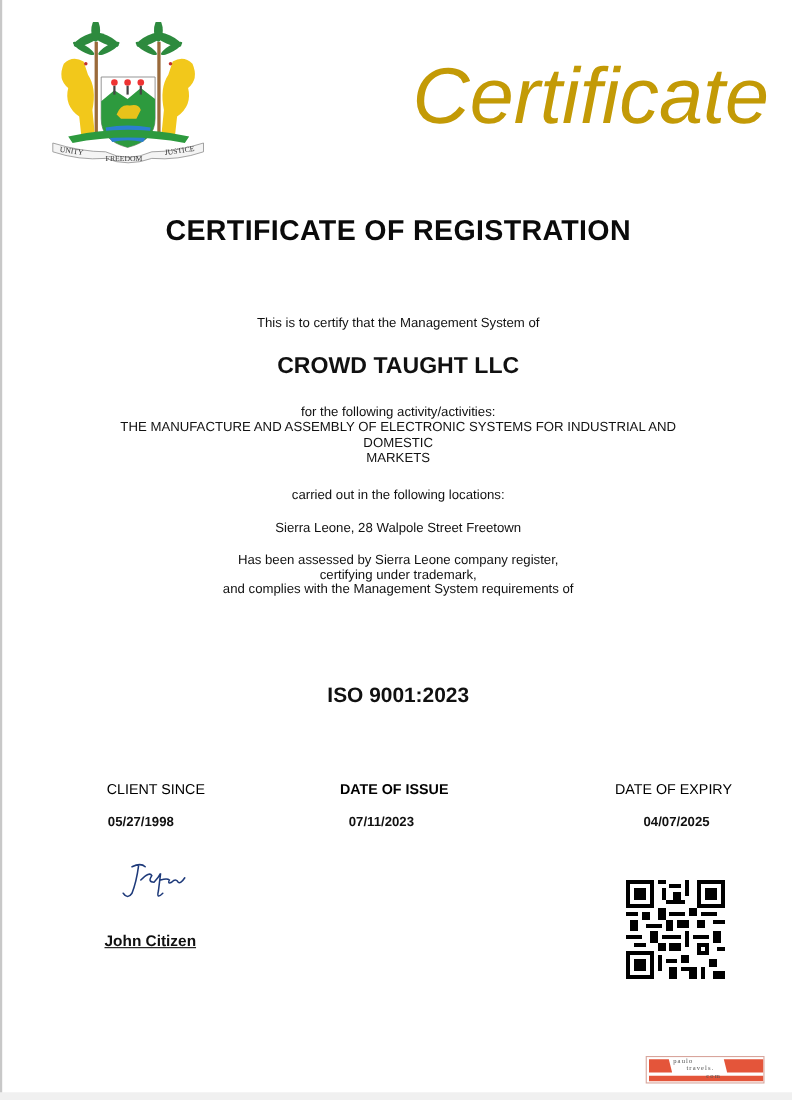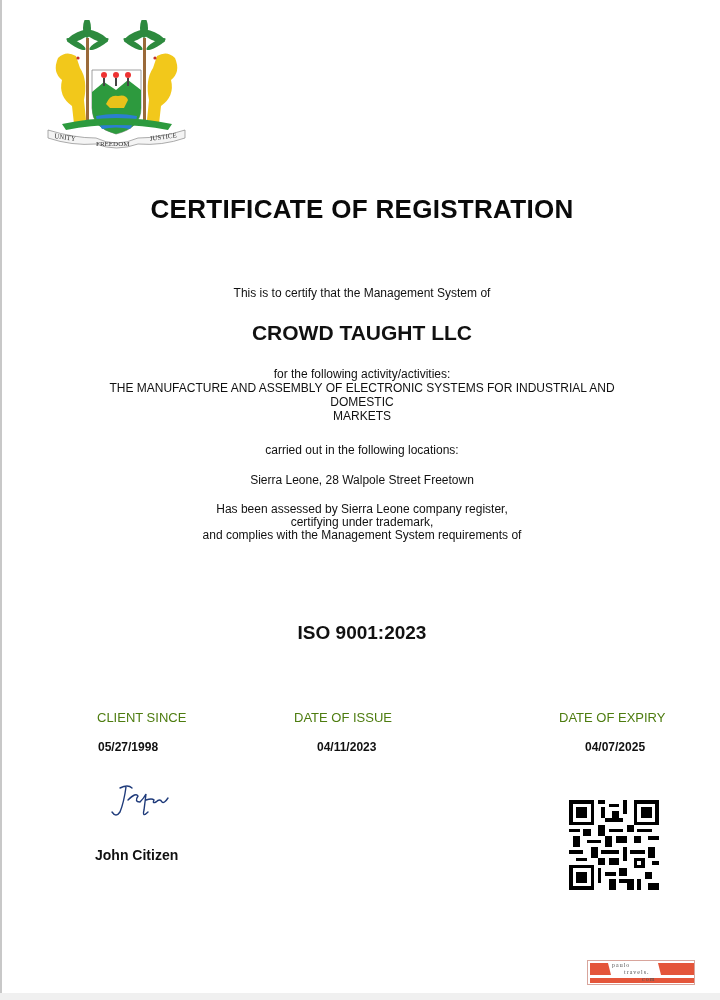--- a/index.html
+++ b/index.html
@@ -23,24 +23,24 @@
       font-size: 72px; font-style: italic; color: #c39a06;
       letter-spacing: 0px; line-height: 1;
     }
     .title {
       position: absolute; left: 0; width: 720px; top: 194px; text-align: center;
       font-size: 26px; font-weight: bold; color: #0a0a0a; letter-spacing: 0.3px;
     }
     .center { position: absolute; left: 0; width: 720px; text-align: center; font-size: 12px; color: #111; }
     .company { font-size: 21px; font-weight: bold; }
     .iso { font-size: 19px; font-weight: bold; }
-    .label { position: absolute; font-size: 13px; color: #4d7c0f; }
+    .label { position: absolute; font-size: 13px; color: #000000; }
     .value { position: absolute; font-size: 12px; font-weight: bold; color: #111; }
     .signature { position: absolute; left: 104px; top: 782px; width: 70px; height: 40px; }
-    .signer { position: absolute; left: 93px; top: 847px; font-size: 14px; font-weight: bold; }
+    .signer { position: absolute; left: 93px; top: 847px; font-size: 14px; font-weight: bold; text-decoration: underline; }
     .qr { position: absolute; left: 567px; top: 800px; width: 90px; height: 90px; }
     .badge {
       position: absolute; left: 585px; top: 960px; width: 108px; height: 25px;
       border: 1px solid #d8a59c; box-sizing: border-box; background: #fff; overflow: hidden;
     }
     .badge-text { position: absolute; left: 24px; top: 1px; font-family: "Liberation Serif", serif; font-size: 6px; color: #555; line-height: 7px; letter-spacing: 1px; }
   </style>
 </head>
 <body>
 
@@ -88,20 +88,21 @@
     <circle cx="111" cy="38" r="1.6" fill="#c0302a"></circle>
 
     <path d="M18 104 Q72 92 128 104 L124 110 Q72 100 22 110 Z" fill="#2d9a3e"></path>
 
     <path d="M4 110 Q30 118 52 118 Q72 128 94 118 Q116 118 141 110 L141 118 Q118 126 94 124 Q72 132 52 124 Q28 126 4 118 Z" fill="#f4f4f4" stroke="#888" stroke-width="0.7"></path>
     <text x="10" y="118" font-size="7" font-family="Liberation Serif, serif" fill="#333" transform="rotate(8 10 118)">UNITY</text>
     <text x="52" y="126" font-size="7" font-family="Liberation Serif, serif" fill="#333">FREEDOM</text>
     <text x="106" y="121" font-size="7" font-family="Liberation Serif, serif" fill="#333" transform="rotate(-8 106 121)">JUSTICE</text>
   </svg>
 
+  <div class="cert-word">Certificate</div>
 
   <div class="title">CERTIFICATE OF REGISTRATION</div>
 
   <div class="center" style="top:286px;">This is to certify that the Management System of</div>
   <div class="center company" style="top:321px;">CROWD TAUGHT LLC</div>
   <div class="center" style="top:367px; line-height:14px;">
     <div>for the following activity/activities:</div>
     <div>THE MANUFACTURE AND ASSEMBLY OF ELECTRONIC SYSTEMS FOR INDUSTRIAL AND</div>
     <div>DOMESTIC</div>
     <div>MARKETS</div>
@@ -109,25 +110,25 @@
   <div class="center" style="top:443px;">carried out in the following locations:</div>
   <div class="center" style="top:473px;">Sierra Leone, 28 Walpole Street Freetown</div>
   <div class="center" style="top:503px; line-height:13px;">
     <div>Has been assessed by Sierra Leone company register,</div>
     <div>certifying under trademark,</div>
     <div>and complies with the Management System requirements of</div>
   </div>
   <div class="center iso" style="top:622px;">ISO 9001:2023</div>
 
   <div class="label" style="left:95px; top:710px;">CLIENT SINCE</div>
-  <div class="label" style="left:292px; top:710px;">DATE OF ISSUE</div>
+  <div class="label" style="left:307px; top:710px;font-weight:bold;">DATE OF ISSUE</div>
   <div class="label" style="left:557px; top:710px;text-align:center;">DATE OF EXPIRY</div>
 
   <div class="value" style="left:96px; top:740px;">05/27/1998</div>
-  <div class="value" style="left:315px; top:740px;">04/11/2023</div>
+  <div class="value" style="left:315px; top:740px;">07/11/2023</div>
   <div class="value" style="left:583px; top:740px;">04/07/2025</div>
 
   <svg class="signature" viewBox="0 0 70 40">
     <path d="M14 6 Q22 2 26 6 M20 5 Q18 20 14 30 Q10 36 6 30 M22 18 Q30 10 32 14 Q28 20 34 20 Q38 16 40 12 L38 28 Q36 36 42 30 M40 18 Q46 16 48 18 Q46 22 50 20 Q54 16 56 20 Q58 22 62 16" fill="none" stroke="#1e3a7a" stroke-width="1.4" stroke-linecap="round"></path>
   </svg>
   <div class="signer">John Citizen</div>
 
   <svg class="qr" viewBox="0 0 25 25" shape-rendering="crispEdges">
     <rect width="25" height="25" fill="#fff"></rect>
     <g fill="#000">

